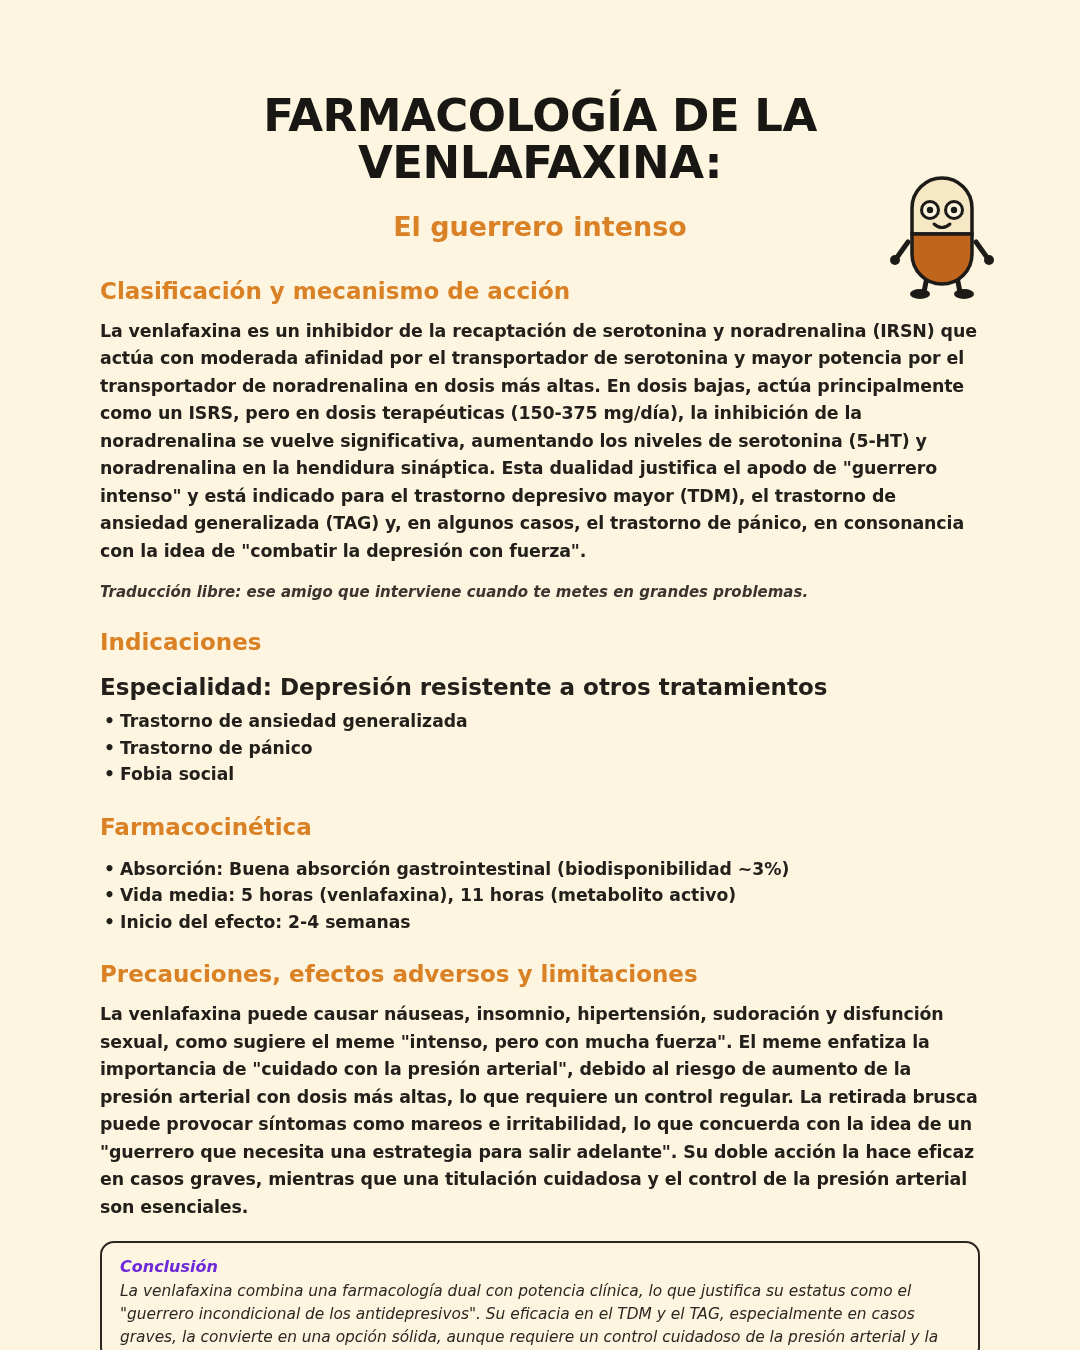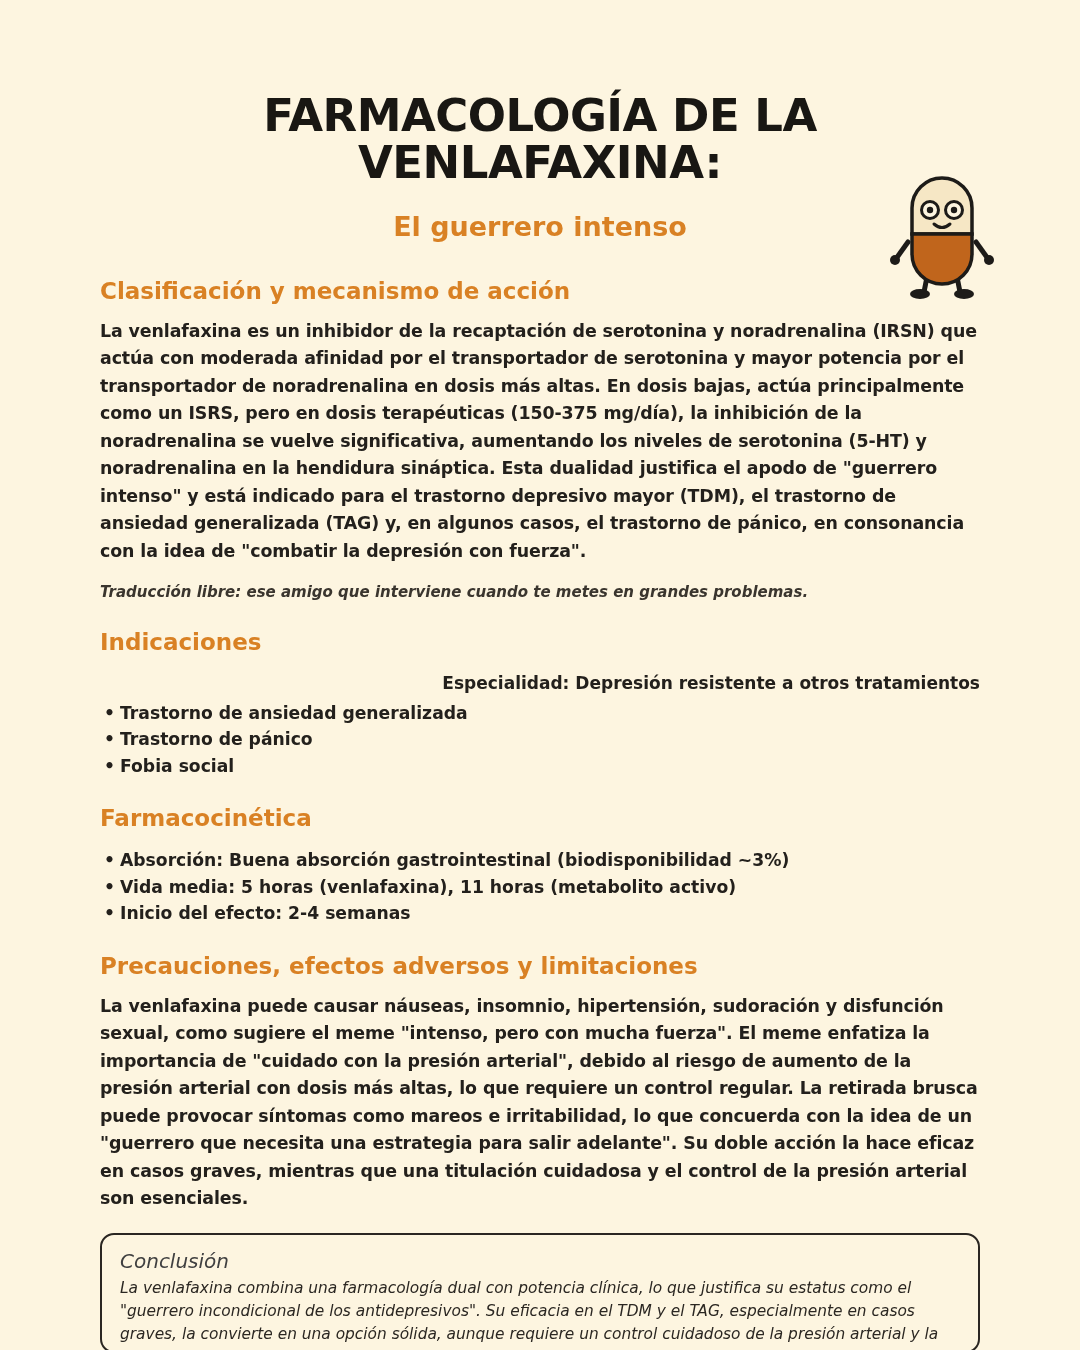--- a/index.html
+++ b/index.html
@@ -69,24 +69,23 @@
     margin: 0;
     padding-top: 18px;
     font-size: 15px;
     font-style: italic;
     font-weight: 600;
     color: #3a352e;
   }
   .lead {
     margin: 0;
     padding-top: 16px;
-    font-size: 17px;
+    font-size: 23px;
     font-weight: 600;
     line-height: 1.45;
-    text-align: right;
   }
   ul.bullets {
     margin: 0;
     padding: 4px 0 0 0;
     list-style: none;
   }
   ul.bullets.spaced { padding-top: 16px; }
   ul.bullets li {
     position: relative;
     padding-left: 20px;
@@ -105,24 +104,24 @@
     margin-top: 20px;
     border: 2px solid #2a2622;
     border-radius: 14px;
     padding: 14px 18px 16px 18px;
     height: 120px;
     box-sizing: border-box;
     overflow: hidden;
   }
   .conclusion h3 {
     margin: 0 0 4px 0;
-    font-size: 20px;
+    font-size: 16px;
     font-style: italic;
-    font-weight: 400;
-    color: #404040;
+    font-weight: 700;
+    color: #6d28d9;
   }
   .conclusion p {
     margin: 0;
     font-size: 15.4px;
     font-style: italic;
     font-weight: 500;
     line-height: 1.5;
     color: #2b2722;
   }
 </style>

